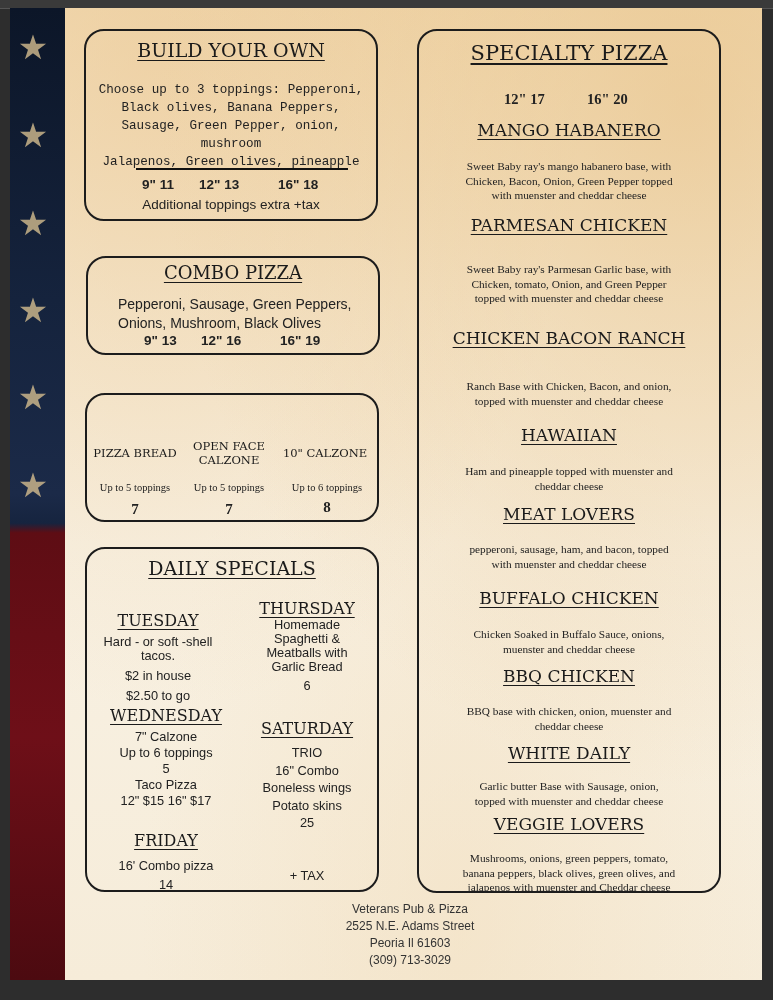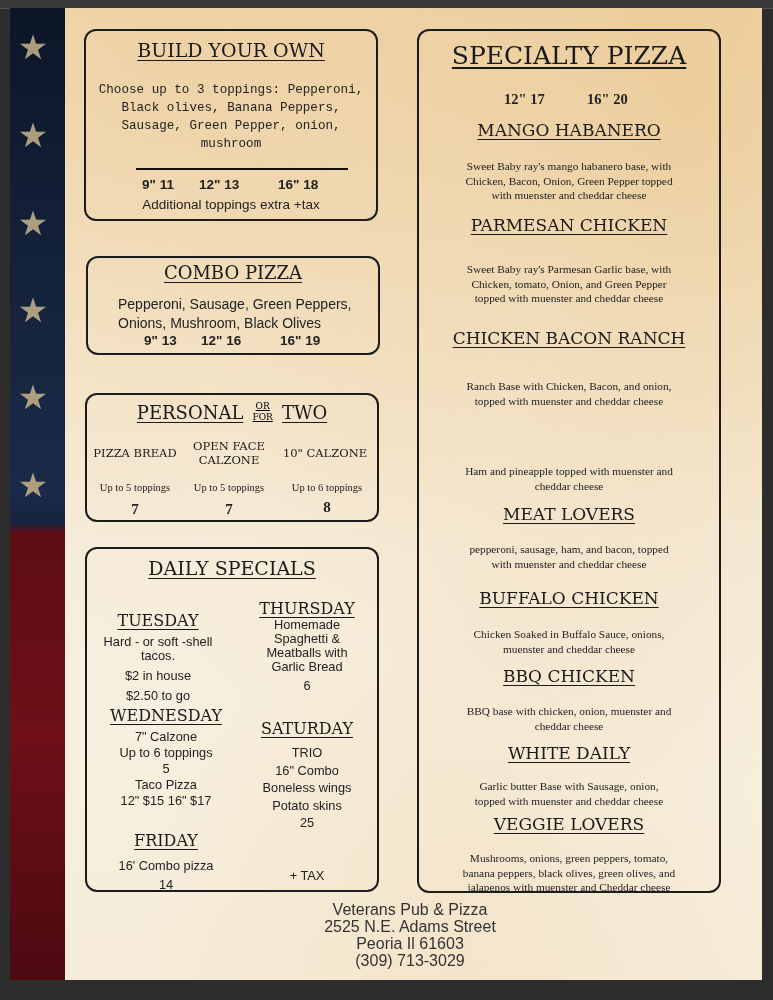--- a/index.html
+++ b/index.html
@@ -22,21 +22,21 @@
   .flag {
     position:absolute; left:0; top:0; width:55px; height:972px;
     background: linear-gradient(180deg, #0c1628 0%, #15233d 30%, #1b2a48 50%, #16243f 53%, #5e0d14 54%, #6e0f18 75%, #4c0a10 100%);
   }
   .star {
     position:absolute; left:6px; width:34px; height:34px;
     color:#c9b48a; font-size:34px; line-height:34px; text-align:center;
     font-family:"DejaVu Sans", sans-serif; opacity:0.85;
   }
   .box {
-    position:absolute; border:2px solid #1c1c1c; border-radius:12px; box-sizing:border-box;
+    position:absolute; border:2px solid #1c1c1c; border-radius:20px; box-sizing:border-box;
   }
   .hdr {
     font-family:"DejaVu Serif", serif;
     font-weight:normal; text-decoration:underline; text-underline-offset:3px;
     text-align:center; color:#1a1a1a; margin:0;
   }
   .center { text-align:center; }
   .sans { font-family:"Liberation Sans", sans-serif; color:#222; }
   .serif { font-family:"Liberation Serif", serif; color:#222; }
   .mono { font-family:"Liberation Mono", monospace; color:#222; }
@@ -71,28 +71,28 @@
   
   #daily { left:75px; top:539px; width:294px; height:345px; }
   #daily .hdr.main { position:absolute; top:8px; left:0; right:0; font-size:19px; }
   #daily .day { position:absolute; text-align:center; }
   #daily .dname { font-family:"DejaVu Serif", serif; font-size:16px; text-decoration:underline; text-underline-offset:3px; color:#1a1a1a; }
   #daily .dtext { font-size:12.8px; line-height:16px; }
 
   
   #spec { left:407px; top:21px; width:304px; height:864px; }
   #spec .hdr { position:absolute; left:0; right:0; }
-  #spec .h-main { top:10px; font-size:25px; }
+  #spec .h-main { top:10px; font-size:21px; }
   #spec .sizes { position:absolute; top:60px; left:0; right:0; font-size:14.5px; }
   #spec .sizes span { position:absolute; }
   #spec .item-name { font-size:17px; }
   #spec .item-desc { position:absolute; left:6px; right:6px; font-size:11.3px; line-height:14.5px; text-align:center; }
 
   
-  .footer { position:absolute; left:250px; width:300px; top:893px; text-align:center; font-size:16px; line-height:17px; color:#333; }
+  .footer { position:absolute; left:250px; width:300px; top:893px; text-align:center; font-size:12px; line-height:17px; color:#333; }
 </style>
 </head>
 <body>
 
 <div class="topbar"></div>
 
 <div class="page">
 
   <div class="flag">
     <span class="star" style="top:22px">★</span>
@@ -102,20 +102,21 @@
     <span class="star" style="top:372px">★</span>
     <span class="star" style="top:460px">★</span>
   </div>
 
   <div class="box" id="byo">
     <h2 class="hdr">BUILD YOUR OWN</h2>
     <div class="desc mono center">
       <div>Choose up to 3 toppings: Pepperoni,</div>
       <div>Black olives, Banana Peppers,</div>
       <div>Sausage, Green Pepper, onion, mushroom</div>
+      <div>Jalapenos, Green olives, pineapple</div>
     </div>
     <div class="rule"></div>
     <div class="prices sans bold">
       <span style="left:56px">9" 11</span>
       <span style="left:113px">12"  13</span>
       <span style="left:192px">16" 18</span>
     </div>
     <div class="extra sans">Additional toppings extra +tax</div>
   </div>
 
@@ -126,28 +127,20 @@
       <div>Onions, Mushroom, Black Olives</div>
     </div>
     <div class="prices sans bold">
       <span style="left:56px">9" 13</span>
       <span style="left:113px">12"  16</span>
       <span style="left:192px">16" 19</span>
     </div>
   </div>
 
   <div class="box" id="personal">
-    <div class="title">
-      <span class="big">PERSONAL</span>
-      <span class="orfor">
-        <span>OR</span>
-        <span>FOR</span>
-      </span>
-      <span class="big">TWO</span>
-    </div>
 
     <div class="col" style="left:2px; width:92px; top:51px;">
       <div class="cname">PIZZA BREAD</div>
     </div>
     <div class="col" style="left:96px; width:92px; top:44px;">
       <div class="cname">OPEN FACE</div>
       <div class="cname">CALZONE</div>
     </div>
     <div class="col" style="left:188px; width:100px; top:51px;">
       <div class="cname">10" CALZONE</div>
@@ -238,20 +231,21 @@
       <div>Chicken, tomato, Onion, and Green Pepper</div>
       <div>topped with muenster and cheddar cheese</div>
     </div>
 
     <h3 class="hdr item-name" style="top:297px">CHICKEN BACON RANCH</h3>
     <div class="item-desc serif" style="top:348px">
       <div>Ranch Base with Chicken, Bacon, and onion,</div>
       <div>topped with muenster and cheddar cheese</div>
     </div>
 
+    <h3 class="hdr item-name" style="top:394px">HAWAIIAN</h3>
     <div class="item-desc serif" style="top:433px">
       <div>Ham and pineapple topped with muenster and</div>
       <div>cheddar cheese</div>
     </div>
 
     <h3 class="hdr item-name" style="top:473px">MEAT LOVERS</h3>
     <div class="item-desc serif" style="top:511px">
       <div>pepperoni, sausage, ham, and bacon, topped</div>
       <div>with muenster and cheddar cheese</div>
     </div>

